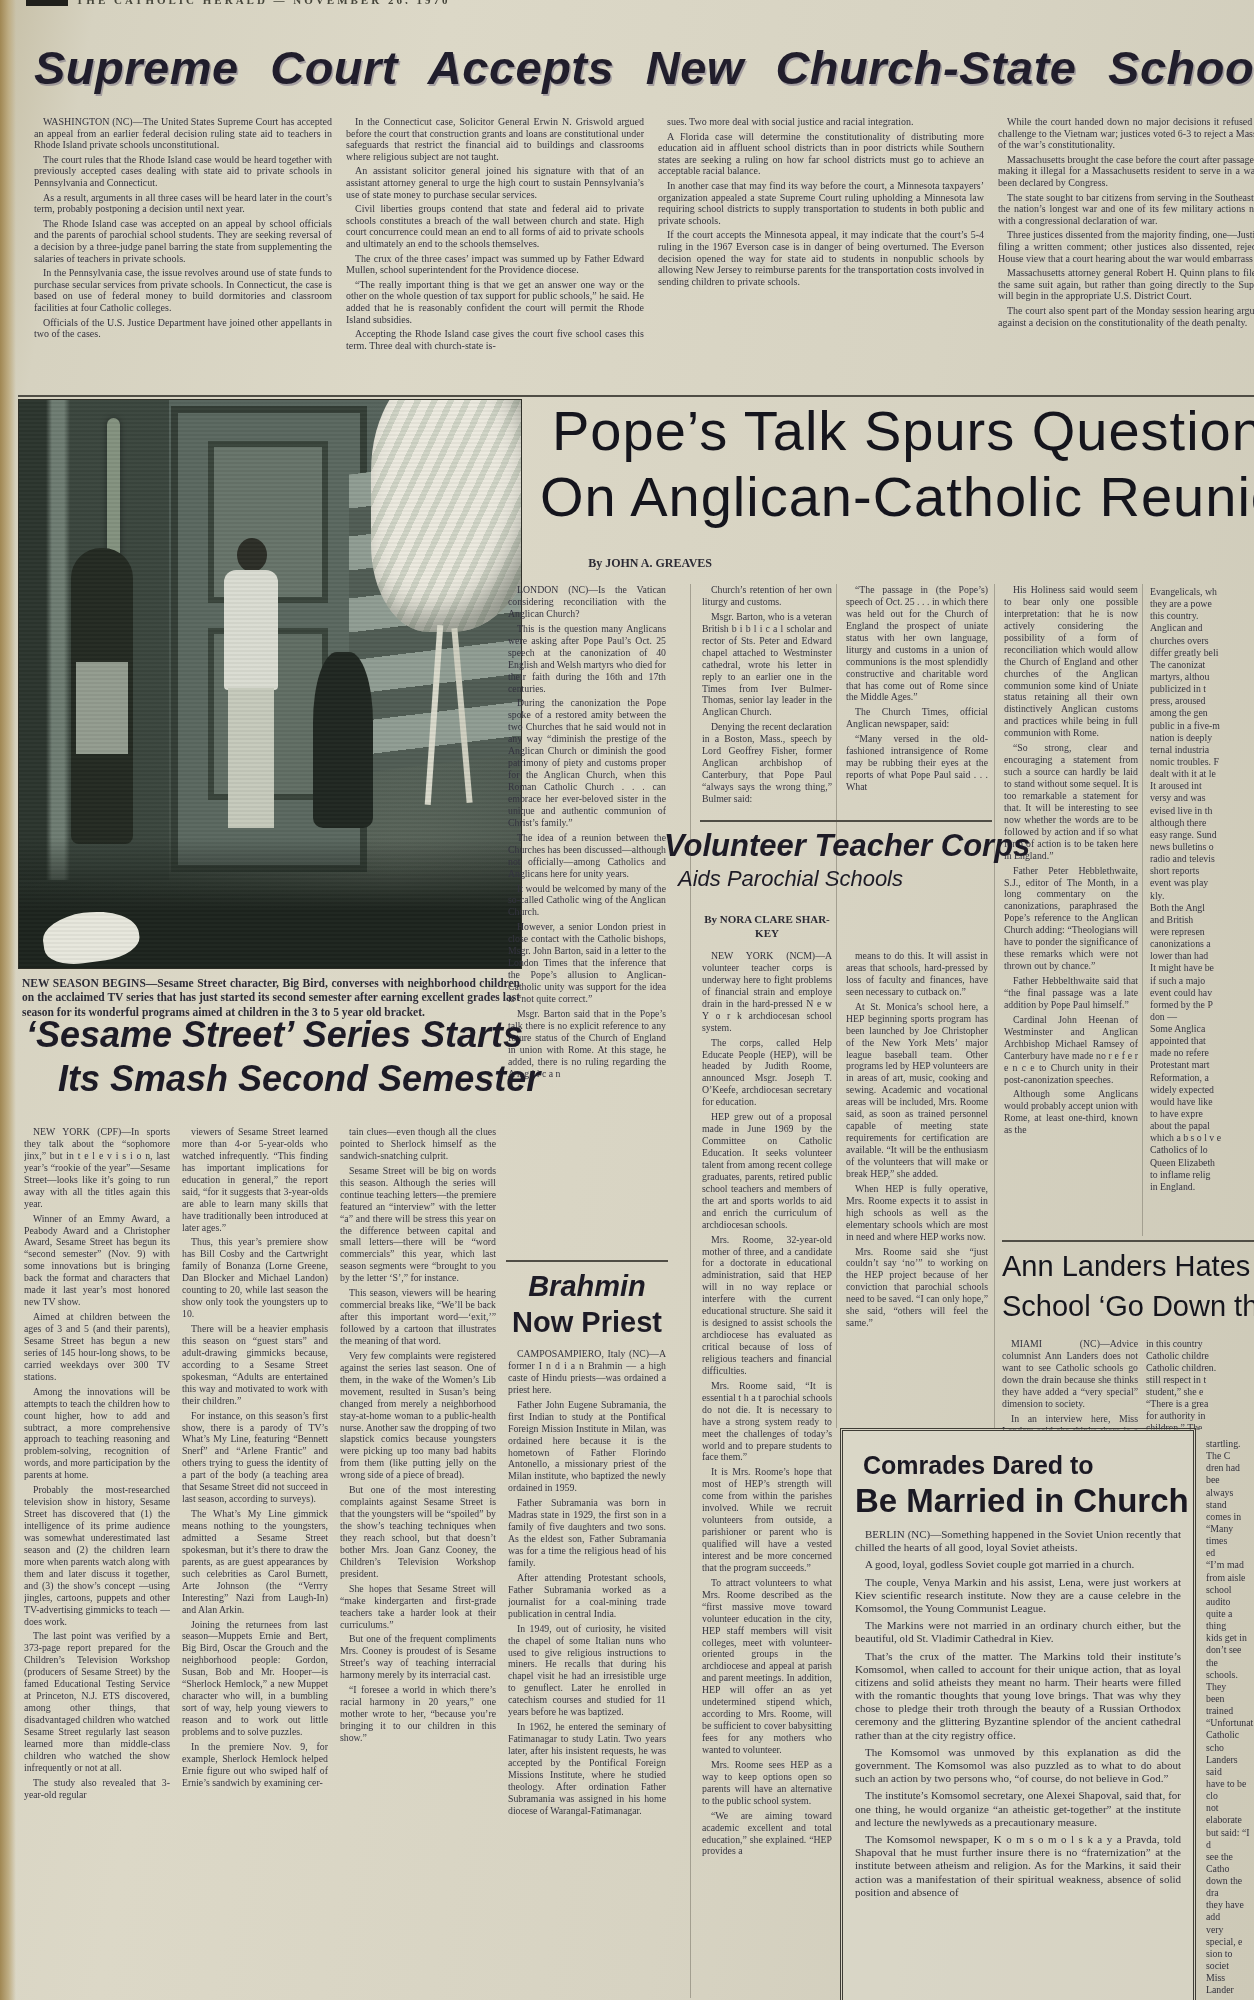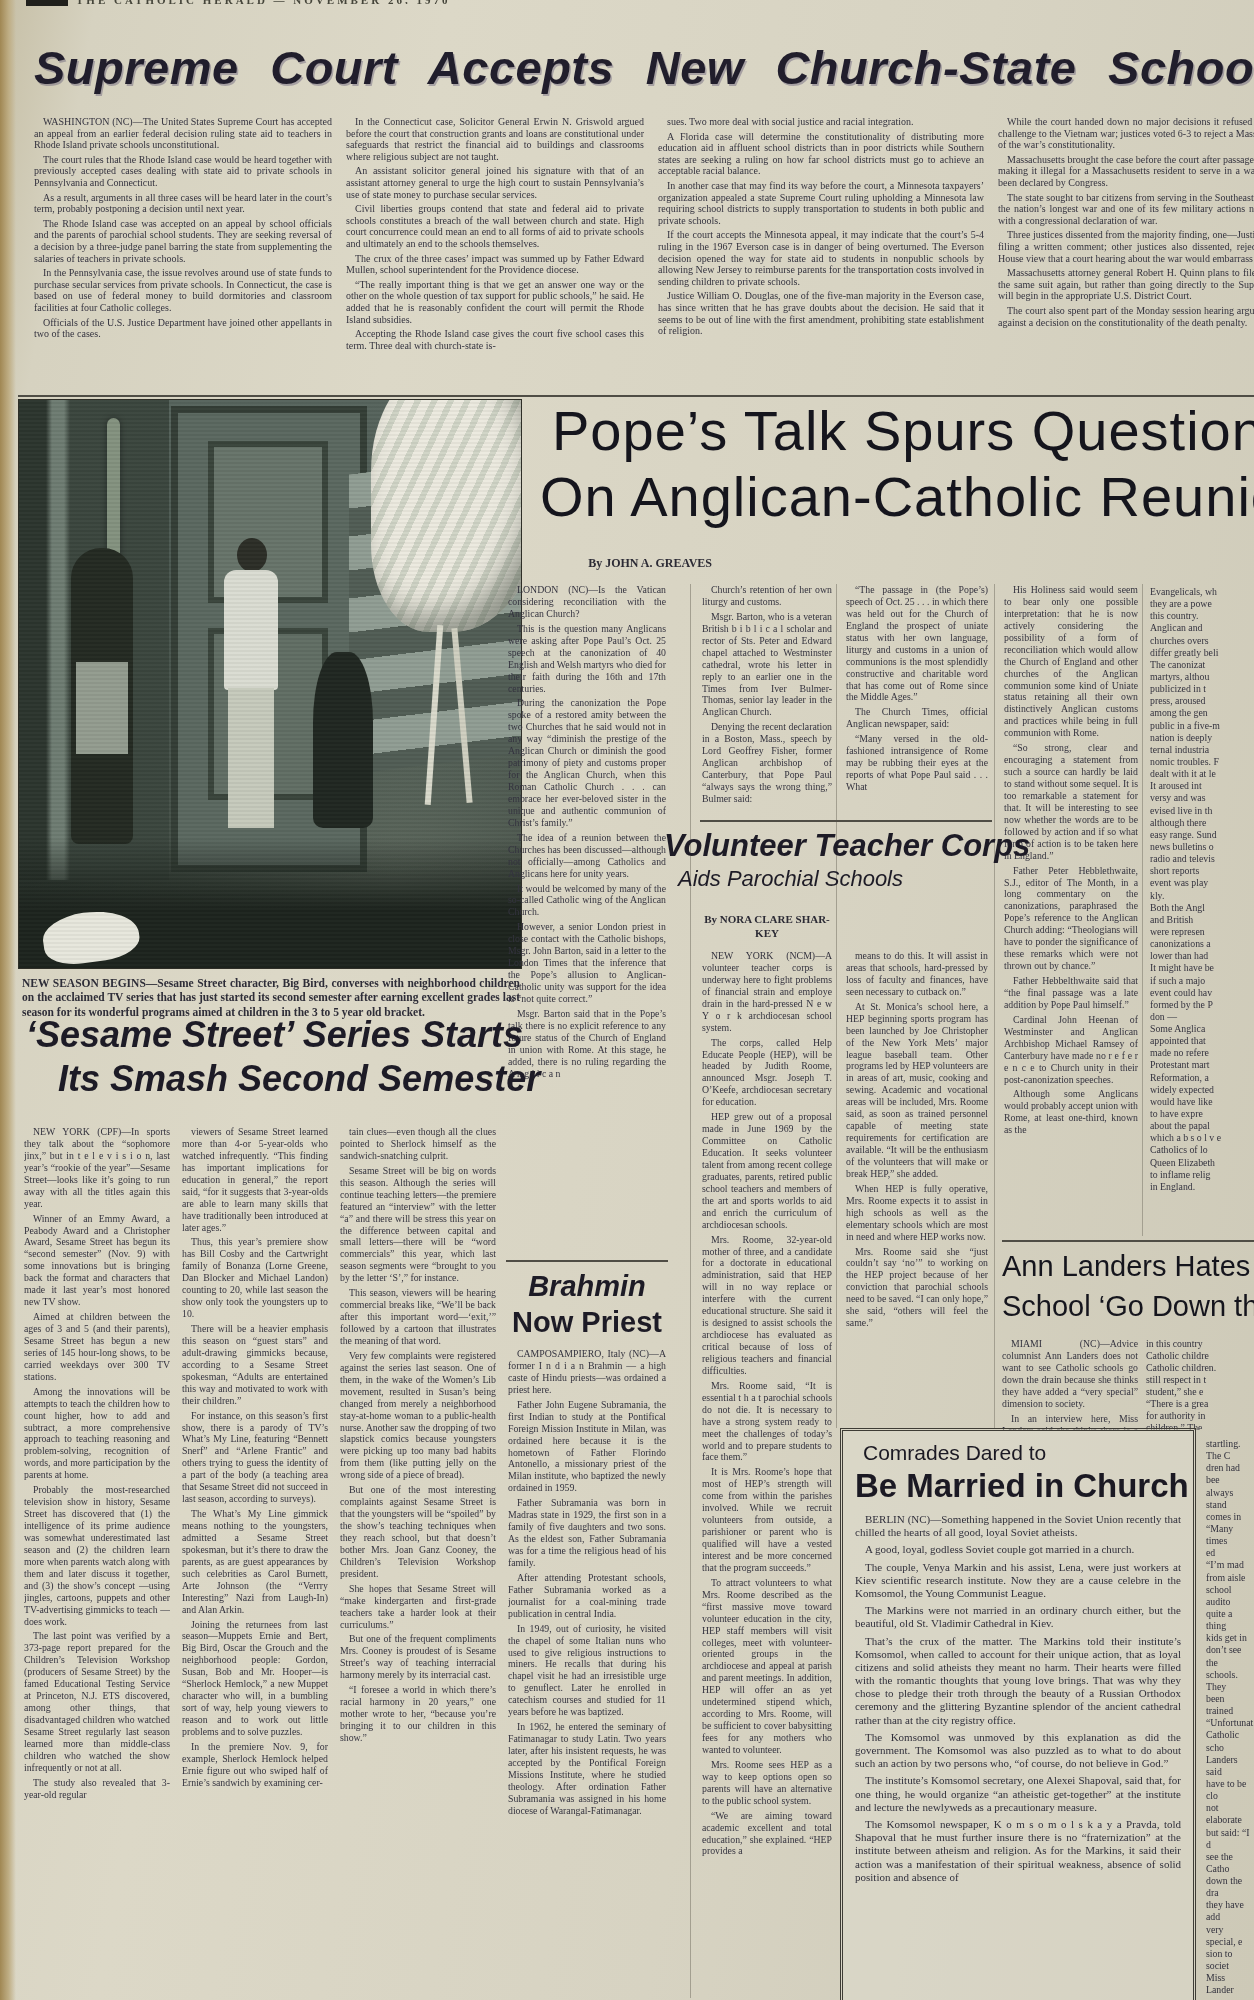--- a/index.html
+++ b/index.html
@@ -83,21 +83,21 @@
   #vr4{left:1142px;top:584px;height:652px;}
   #popeE{left:1150px;top:586px;width:104px;height:650px;overflow:hidden;font-size:9.8px;line-height:1.24;color:#34333f;}
   #ruleAnn{left:1002px;top:1240px;width:252px;}
   #annH1{left:1002px;top:1250px;font-size:29px;font-weight:400;color:#15151d;white-space:nowrap;}
   #annH2{left:1002px;top:1290px;font-size:29px;font-weight:400;color:#15151d;white-space:nowrap;}
   #annL{left:1002px;top:1338px;width:136px;height:92px;}
   #annR{left:1146px;top:1338px;width:108px;height:92px;overflow:hidden;font-size:9.8px;line-height:1.22;}
   
   #comrades{left:840px;top:1428px;width:356px;height:600px;border:3px double #3e3c35;box-sizing:border-box;
     padding:6px 12px;background:rgba(225,222,209,.45);overflow:hidden;}
-  #comH1{font-family:"Liberation Sans",sans-serif;font-weight:normal;font-size:21px;color:#1b1923;white-space:nowrap;margin:4px 0 0 8px;}
+  #comH1{font-family:"Liberation Sans",sans-serif;font-weight:bold;font-size:25px;color:#1b1923;white-space:nowrap;margin:14px 0 0 8px;}
   #comH2{font-family:"Liberation Sans",sans-serif;font-weight:bold;font-size:33px;color:#1b1923;white-space:nowrap;margin:2px 0 8px 0;}
   #comBody{font-size:11px;line-height:1.2;text-align:justify;overflow:hidden;height:490px;}
   #comBody p{margin:0 0 4px;text-indent:10px;}
   #strip{left:1206px;top:1438px;width:48px;height:560px;overflow:hidden;font-size:9.8px;line-height:1.24;}
 </style>
 </head>
 <body>
 
 <div class="page">
   <div class="abs" id="edge"></div>
@@ -119,21 +119,20 @@
       <p>Civil liberties groups contend that state and federal aid to private schools constitutes a breach of the wall between church and state. High court concurrence could mean an end to all forms of aid to private schools and ultimately an end to the schools themselves.</p>
       <p>The crux of the three cases’ impact was summed up by Father Edward Mullen, school superintendent for the Providence diocese.</p>
       <p>“The really important thing is that we get an answer one way or the other on the whole question of tax support for public schools,” he said. He added that he is reasonably confident the court will permit the Rhode Island subsidies.</p>
       <p>Accepting the Rhode Island case gives the court five school cases this term. Three deal with church-state is-</p>
     </div>
   <div class="col f10" id="lead3">
       <p>sues. Two more deal with social justice and racial integration.</p>
       <p>A Florida case will determine the constitutionality of distributing more education aid in affluent school districts than in poor districts while Southern states are seeking a ruling on how far school districts must go to achieve an acceptable racial balance.</p>
       <p>In another case that may find its way before the court, a Minnesota taxpayers’ organization appealed a state Supreme Court ruling upholding a Minnesota law requiring school districts to supply transportation to students in both public and private schools.</p>
       <p>If the court accepts the Minnesota appeal, it may indicate that the court’s 5-4 ruling in the 1967 Everson case is in danger of being overturned. The Everson decision opened the way for state aid to students in nonpublic schools by allowing New Jersey to reimburse parents for the transportation costs involved in sending children to private schools.</p>
-      <p>Justice William O. Douglas, one of the five-man majority in the Everson case, has since written that he has grave doubts about the decision. He said that it seems to be out of line with the first amendment, prohibiting state establishment of religion.</p>
     </div>
   <div class="col f10" id="lead4">
       <p>While the court handed down no major decisions it refused to entertain a challenge to the Vietnam war; justices voted 6-3 to reject a Massachusetts test of the war’s constitutionality.</p>
       <p>Massachusetts brought the case before the court after passage of a state law making it illegal for a Massachusetts resident to serve in a war that has not been declared by Congress.</p>
       <p>The state sought to bar citizens from serving in the Southeast Asia conflict, the nation’s longest war and one of its few military actions not undertaken with a congressional declaration of war.</p>
       <p>Three justices dissented from the majority finding, one—Justice Douglas—filing a written comment; other justices also dissented, rejecting a White House view that a court hearing about the war would embarrass the nation.</p>
       <p>Massachusetts attorney general Robert H. Quinn plans to file substantially the same suit again, but rather than going directly to the Supreme Court it will begin in the appropriate U.S. District Court.</p>
       <p>The court also spent part of the Monday session hearing arguments for and against a decision on the constitutionality of the death penalty.</p>
     </div>
   <div class="hr" id="ruleTop"></div>

